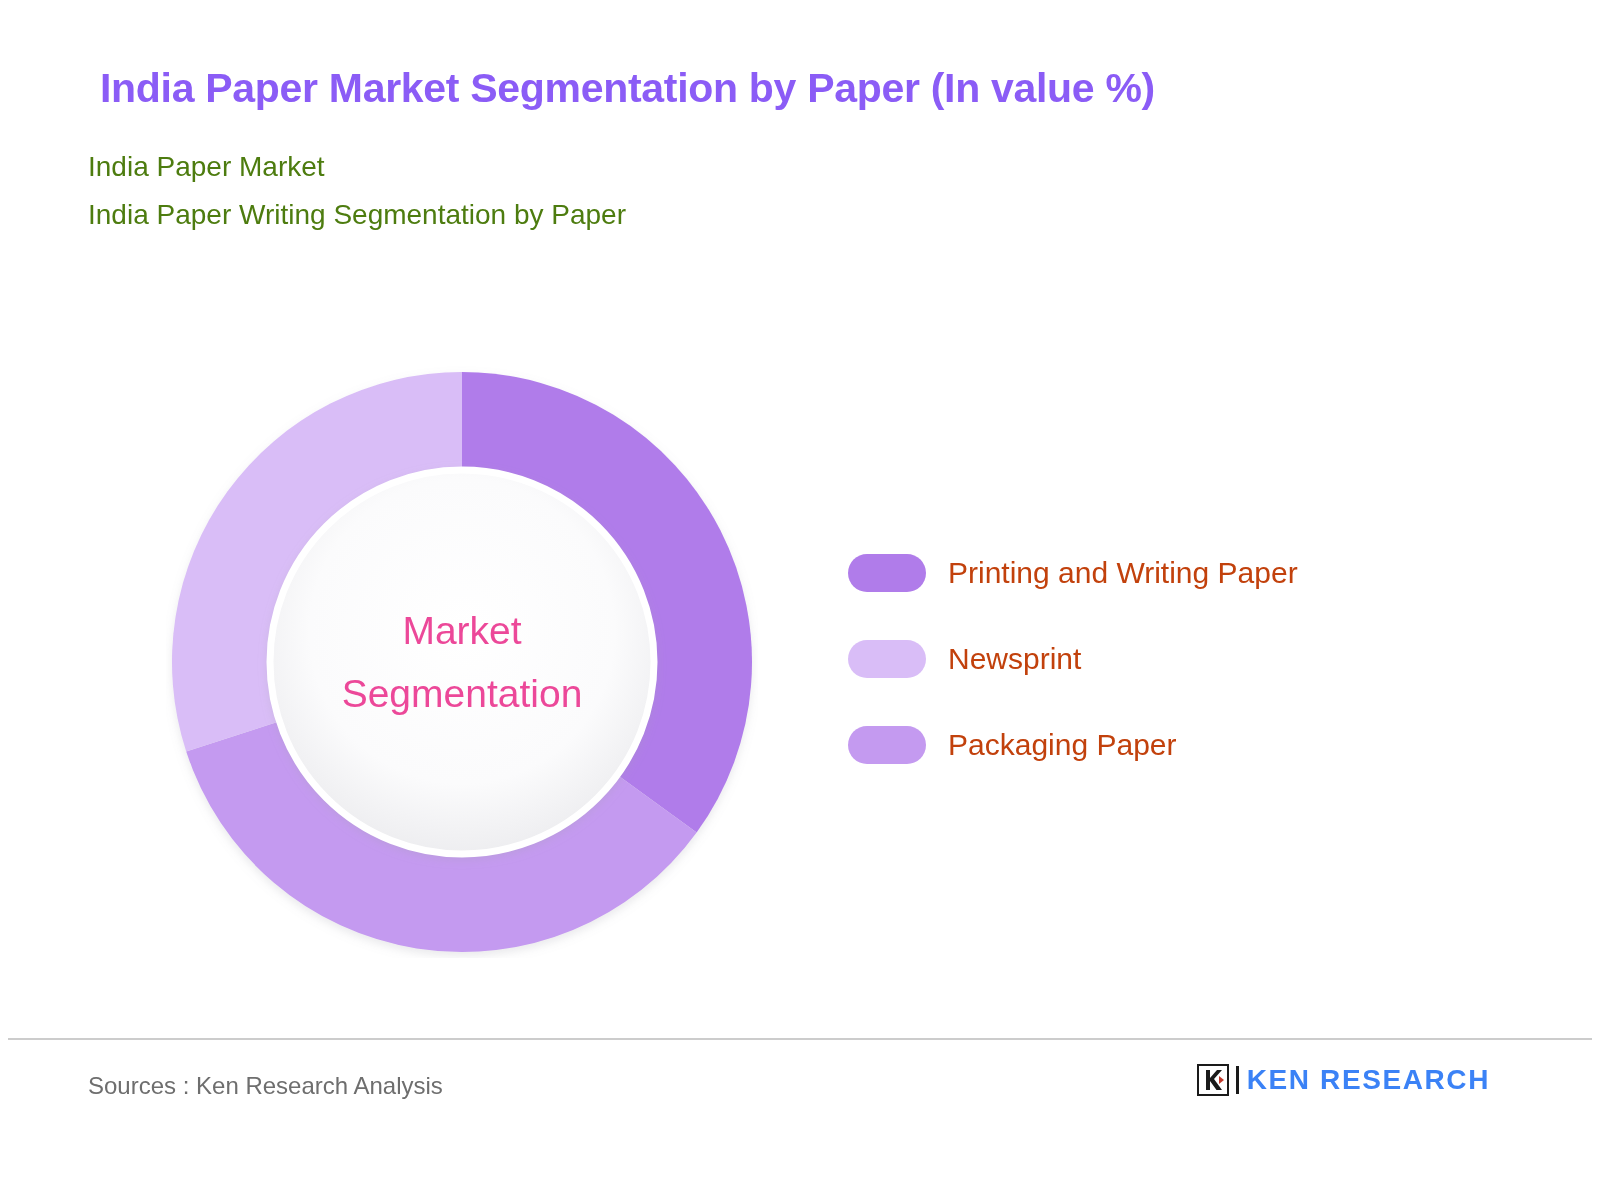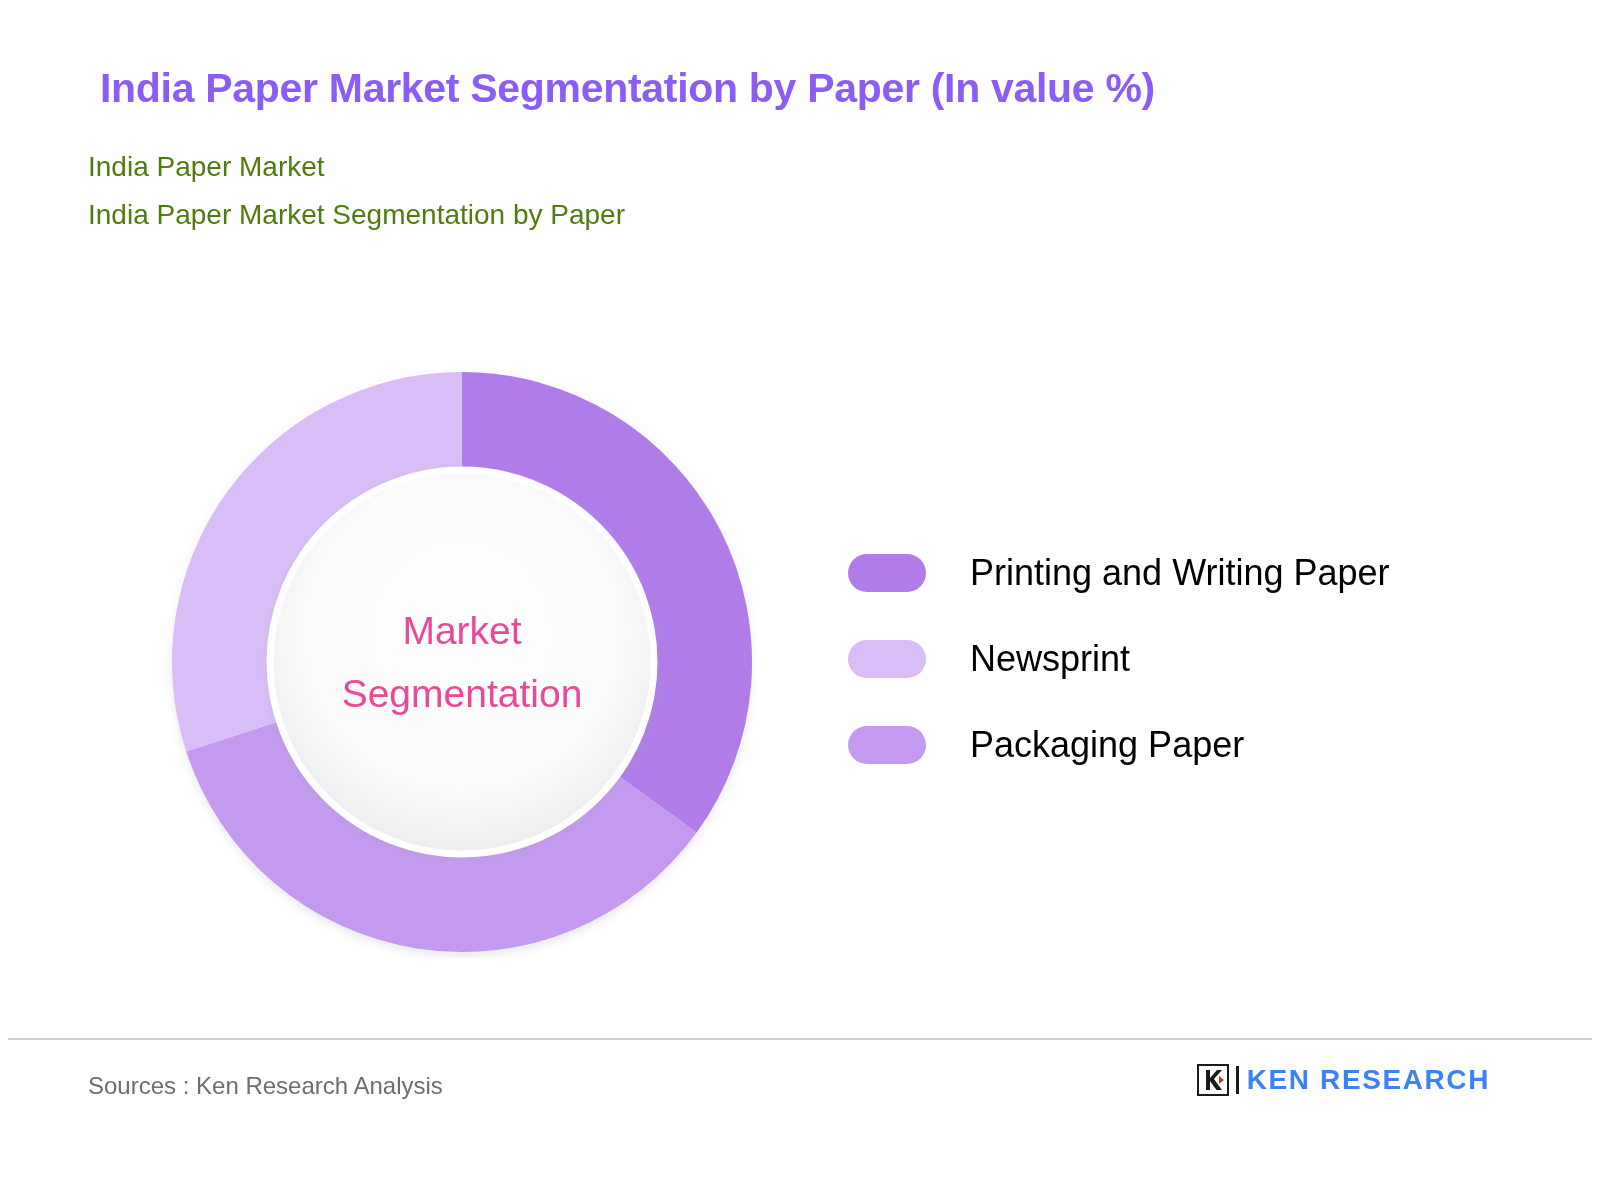--- a/index.html
+++ b/index.html
@@ -91,23 +91,23 @@
     align-items: center;
     height: 86px;
   }
   .legend-swatch {
     width: 78px;
     height: 38px;
     border-radius: 19px;
     flex: 0 0 auto;
   }
   .legend-label {
-    margin-left: 44px;
-    font-size: 36px;
-    color: #000000;
+    margin-left: 22px;
+    font-size: 30px;
+    color: #c2410c;
     white-space: nowrap;
   }
 
   
   .footer-rule {
     position: absolute;
     left: 8px;
     right: 8px;
     top: 1038px;
     height: 2px;
@@ -157,21 +157,21 @@
 </style>
 </head>
 <body>
 
 <div class="slide">
 
   <div class="header">
     <h1 class="chart-title">India Paper Market Segmentation by Paper (In value %)</h1>
     <div class="subtitle-block">
       <div class="subtitle-line">India Paper Market</div>
-      <div class="subtitle-line">India Paper Market Segmentation by Paper</div>
+      <div class="subtitle-line">India Paper Writing Segmentation by Paper</div>
     </div>
   </div>
 
   <div class="chart-area">
 
     <div class="donut-wrap">
       <svg class="donut-svg" viewBox="0 0 592 592">
         <defs>
           <radialGradient id="holeGrad" cx="50%" cy="42%" r="64%">
             <stop offset="0%" stop-color="#ffffff"></stop>

